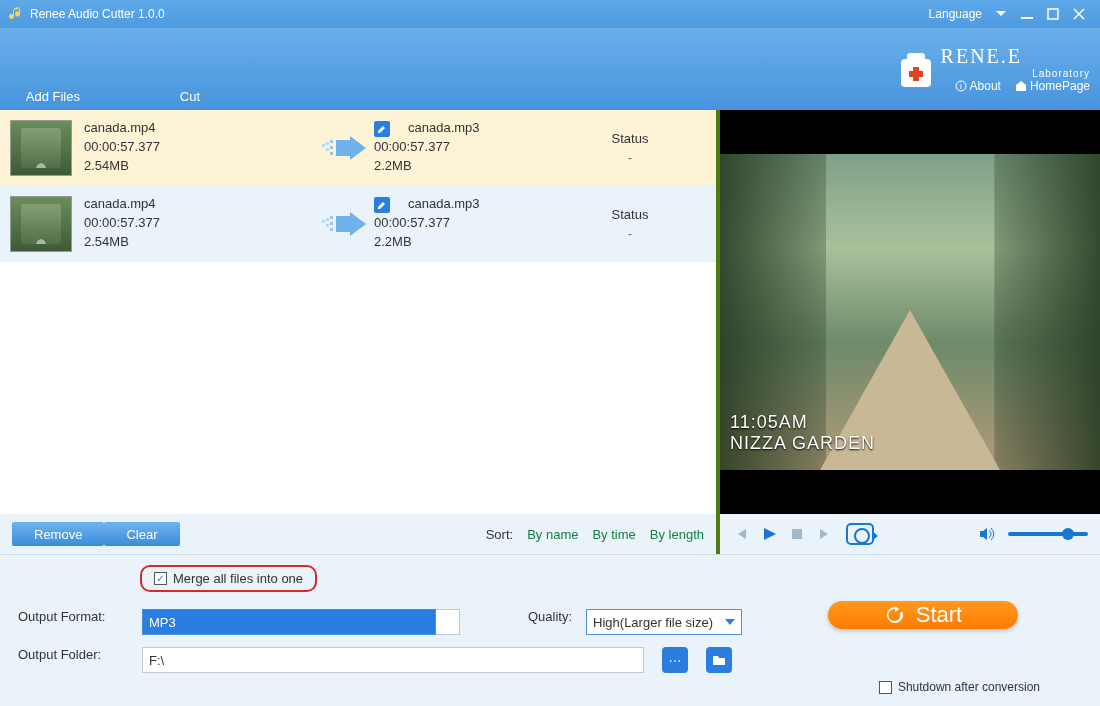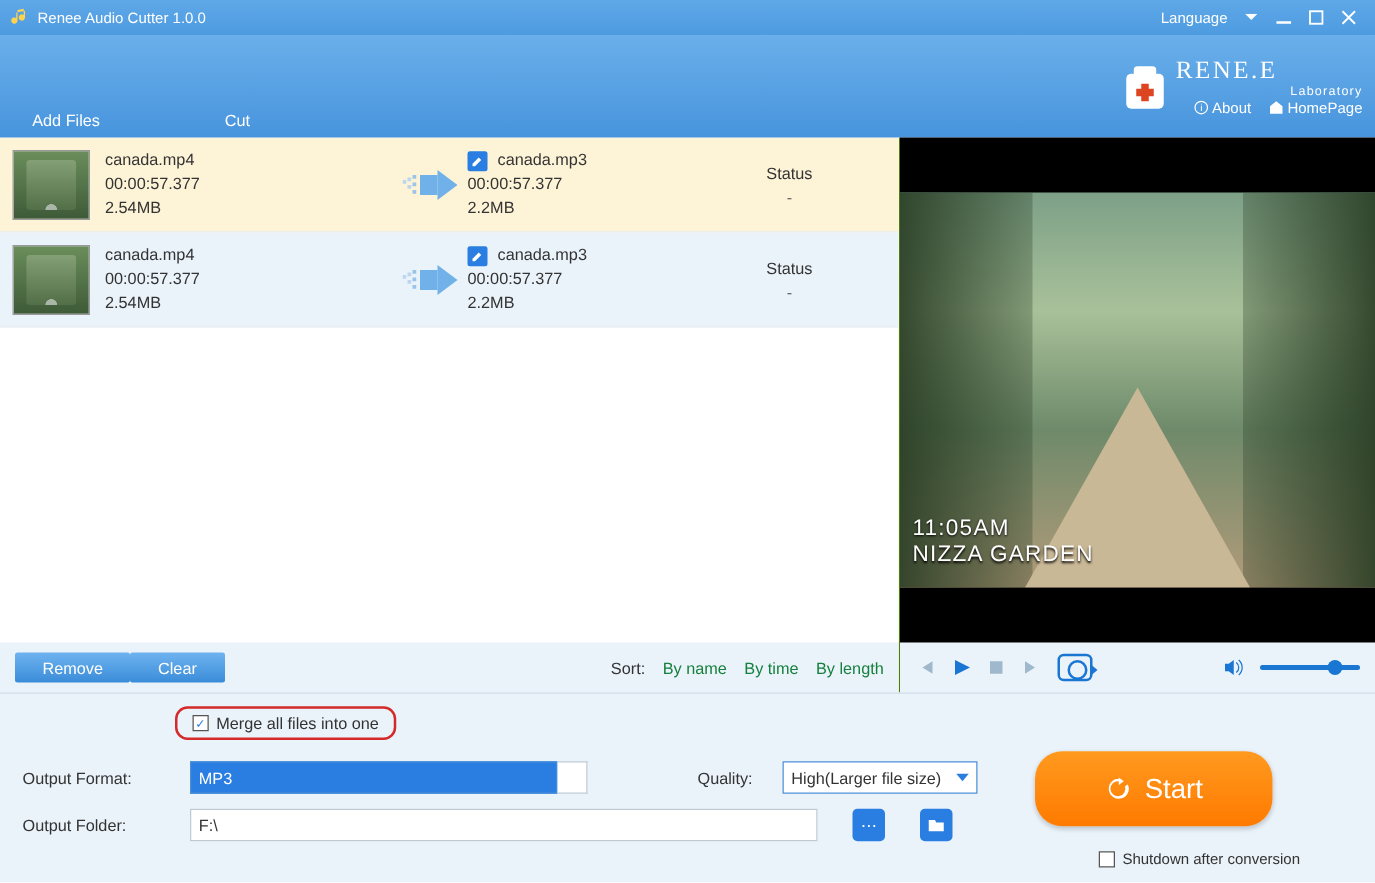--- a/index.html
+++ b/index.html
@@ -16,31 +16,31 @@
 .tbitem.cut { width: 90px; margin-left: 30px; }
 .tbitem.add { width: 60px; margin-left: 10px; }
 .tbitem .lbl { font-size: 13px; margin-top: 6px; }
 .toolbar .right { position: absolute; right: 10px; top: 0; height: 82px; display: flex; align-items: center; }
 .logo { display: flex; align-items: center; gap: 6px; }
 .logo .txt { font-family: Georgia, serif; color: #fff; font-size: 20px; letter-spacing: 2px; }
 .sublinks { display: flex; gap: 14px; margin-left: 14px; font-size: 12px; align-items: center; color: #fff; }
 .sublink { display: flex; align-items: center; gap: 3px; }
 
 .main { display: flex; height: 444px; }
-.listpane { width: 720px; display: flex; flex-direction: column; border-right: 1px solid #4d7c0f; }
+.listpane { width: 720px; display: flex; flex-direction: column; border-right: 4px solid #4d7c0f; }
 .filelist { flex: 1; background: #fff; overflow: auto; }
 .row { height: 76px; display: flex; align-items: center; padding: 8px 10px; border-bottom: 1px solid #e8eef4; }
 .row.sel { background: #fdf3d7; }
 .row.alt { background: #eaf2fa; }
 .thumb { width: 62px; height: 56px; background: linear-gradient(#6a8e5a, #3e5a38); border: 1px solid #999; position: relative; overflow: hidden; }
 .thumb::after { content:""; position:absolute; left:50%; top:50%; width:40px; height:40px; background: radial-gradient(circle at 50% 100%, #eee 0 10%, transparent 11%), linear-gradient(#9ab08a,#5c7950); transform: translate(-50%,-50%); border-radius: 3px; opacity:.6;}
 .fileinfo { margin-left: 12px; width: 230px; font-size: 13px; color: #333; line-height: 1.45; }
 .arrow { width: 60px; display: flex; align-items: center; justify-content: center; }
 .outinfo { width: 180px; font-size: 13px; color: #333; line-height: 1.45; }
-.outname { display: flex; align-items: center; gap: 8px; }
+.outname { display: flex; align-items: center; gap: 18px; }
 .editicon { width: 16px; height: 16px; background: #2a7de1; border-radius: 2px; display: inline-flex; align-items: center; justify-content: center; }
 .status { flex: 1; text-align: center; font-size: 13px; color: #333; }
 .statusval { margin-top: 4px; color: #666; }
 
 .listfooter { height: 40px; background: #eaf2fa; display: flex; align-items: center; padding: 0 12px; font-size: 13px; color: #333; gap: 12px; justify-content: space-between; }
 .btn { height: 24px; padding: 0 22px; background: linear-gradient(#6eb3f0,#3a8cd8); color: #fff; border: none; border-radius: 2px; font-size: 13px; cursor: pointer; }
 .sortgroup { display: flex; align-items: center; gap: 14px; }
 .sortbtn { color: #15803d; cursor: pointer; }
 
 .preview { flex: 1; display: flex; flex-direction: column; background: #fff; }
@@ -58,32 +58,32 @@
 .slider { width: 80px; height: 4px; background: #1976d2; position: relative; border-radius: 2px;}
 .slider::after{content:"";position:absolute;right:14px;top:-4px;width:12px;height:12px;background:#1976d2;border-radius:50%;}
 .cam { width:28px; height:22px; border:2px solid #1976d2; border-radius:5px; position:relative; cursor:pointer;}
 .cam::before{content:"";position:absolute;left:6px;top:3px;width:12px;height:12px;border:2px solid #1976d2;border-radius:50%;}
 .cam::after{content:"";position:absolute;right:-6px;top:6px;width:0;height:0;border-top:5px solid transparent;border-bottom:5px solid transparent;border-left:6px solid #1976d2;}
 
 .bottom { height: 152px; background: #eaf2fa; padding: 10px 18px 8px; position: relative; font-size: 13px; color: #333; border-top:1px solid #d0dce8;}
 .mergebox { position: absolute; left: 140px; top: 10px; border: 2px solid #d42a2a; border-radius: 10px; padding: 4px 12px; display: flex; align-items: center; gap: 6px; background:#eaf2fa;}
 .check { width: 13px; height: 13px; border: 1px solid #555; background: #fff; display: inline-flex; align-items: center; justify-content: center; font-size: 10px; color: #2a7de1; }
 
-.settingsrow { display: flex; align-items: center; gap: 24px; margin-top: 44px; }
+.settingsrow { display: flex; align-items: flex-start; gap: 14px; margin-top: 44px; }
 .settingsrow.row2{margin-top:12px;}
 .flabel { width: 110px; }
 .dropdown { height: 26px; border: 1px solid #4a90d9; background: #2a7de1; color:#fff; display: flex; align-items: center; padding: 0 6px; width: 294px; justify-content: space-between; cursor:pointer;}
 .dropdown.white { background:#fff; color:#333; width: 156px;}
 .dropdown .arrowdn { width:0;height:0;border-left:5px solid transparent;border-right:5px solid transparent;border-top:6px solid currentColor;}
 .ddwrap{display:flex;}
 .ddbtnend{width:24px;height:26px;border:1px solid #c0cad4;border-left:none;background:#fff;display:flex;align-items:center;justify-content:center;}
 .pathfield { height: 26px; border: 1px solid #c0cad4; background:#fff; width: 502px; padding: 0 6px; display:flex; align-items:center;}
 .iconbtn { width: 26px; height: 26px; background: #2a7de1; border-radius: 4px; display:inline-flex; align-items:center; justify-content:center; cursor:pointer; color:#fff; margin-left:4px;}
 
-.startbtn { position: absolute; right: 82px; top: 46px; width: 190px; height: 60px; background: linear-gradient(#ff9a1f,#ff7a00); border-radius: 22px; color: #fff; font-size: 22px; display: flex; align-items: center; justify-content: center; gap: 10px; cursor: pointer; box-shadow: 0 2px 4px rgba(0,0,0,.2);}
+.startbtn { position: absolute; right: 82px; top: 46px; width: 190px; height: 28px; background: linear-gradient(#ff9a1f,#ff7a00); border-radius: 22px; color: #fff; font-size: 22px; display: flex; align-items: center; justify-content: center; gap: 10px; cursor: pointer; box-shadow: 0 2px 4px rgba(0,0,0,.2);}
 .shutdown { position: absolute; right: 60px; bottom: 12px; display: flex; align-items: center; gap: 6px; font-size: 12px;}
 .shutdown .check{color:transparent;}
 </style>
 </head>
 <body>
 
 <div class="titlebar">
   <span class="music-icon">
     <svg viewBox="0 0 16 16" width="16" height="16">
         <path d="M6 2v8.5a2.5 2.5 0 11-1-2V4l7-1.5v5.5a2.5 2.5 0 11-1-2V1L6 2z" fill="#ffd34d"></path>

